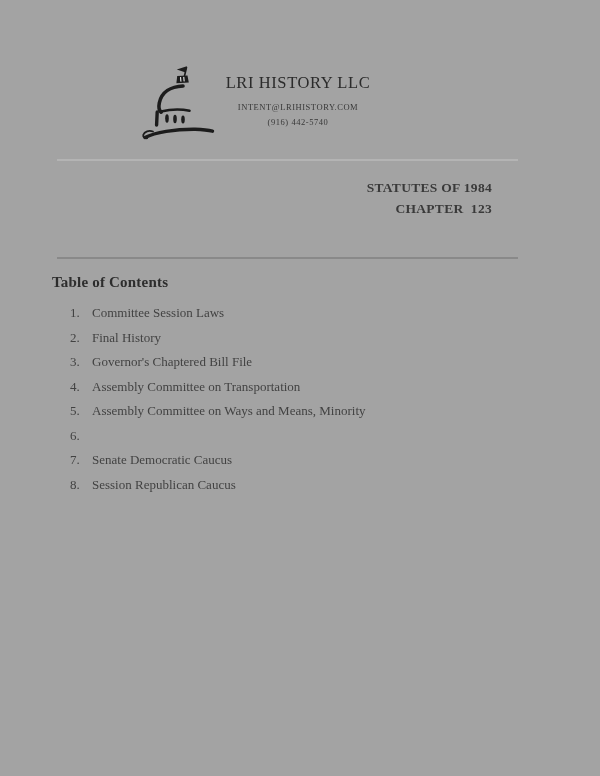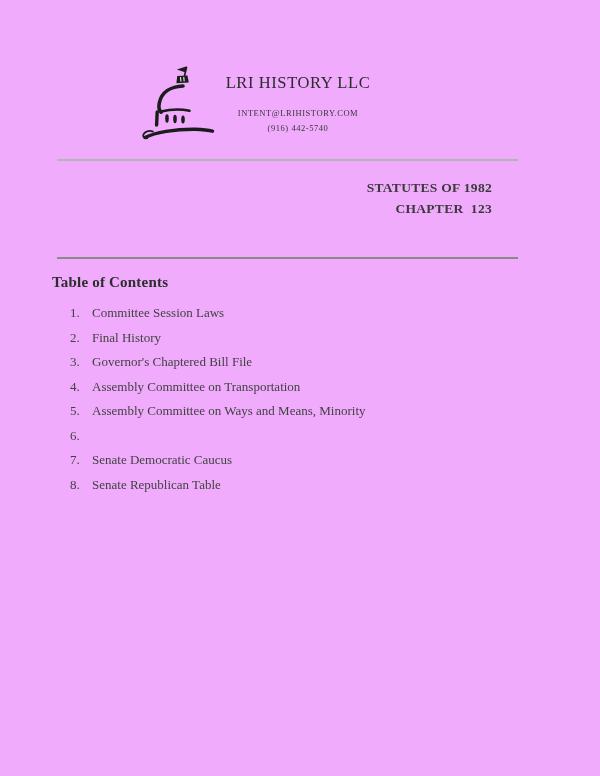--- a/index.html
+++ b/index.html
@@ -4,21 +4,21 @@
 <style>
   html, body {
     margin: 0;
     padding: 0;
     background: #ffffff;
   }
   .page {
     position: relative;
     width: 600px;
     height: 776px;
-    background: #f0abfc;
+    background: #a3a3a3;
     overflow: hidden;
     font-family: "Liberation Serif", "DejaVu Serif", serif;
   }
 
   
   .logo {
     position: absolute;
     left: 140px;
     top: 61px;
     width: 80px;
@@ -39,21 +39,21 @@
     color: #2b2b2b;
     white-space: nowrap;
   }
   .contact {
     font-size: 8.5px;
     line-height: 15px;
     letter-spacing: 0.55px;
     color: #383838;
     white-space: nowrap;
   }
-  .contact-group { margin-top: 14px; }
+  .contact-group { margin-top: 8px; }
 
   
   .rule {
     position: absolute;
     left: 57px;
     width: 461px;
   }
   .rule-top    { top: 159px; height: 2px; background: #b4b4b4; }
   .rule-bottom { top: 257px; height: 2px; background: #898989; }
 
@@ -138,21 +138,21 @@
       <div class="contact-group">
         <div class="contact">INTENT@LRIHISTORY.COM</div>
         <div class="contact">(916) 442-5740</div>
       </div>
     </div>
   </div>
 
   <div class="rule rule-top"></div>
 
   <div class="reference">
-    <div>STATUTES OF 1982</div>
+    <div>STATUTES OF 1984</div>
     <div>CHAPTER  123</div>
   </div>
 
   <div class="rule rule-bottom"></div>
 
   <div class="toc-title">Table of Contents</div>
 
   <ol class="toc-list">
     <li class="toc-item">
       <span class="num">1.</span>
@@ -176,17 +176,17 @@
     </li>
     <li class="toc-item">
       <span class="num">6.</span>
     </li>
     <li class="toc-item">
       <span class="num">7.</span>
       <span class="label">Senate Democratic Caucus</span>
     </li>
     <li class="toc-item">
       <span class="num">8.</span>
-      <span class="label">Senate Republican Table</span>
+      <span class="label">Session Republican Caucus</span>
     </li>
   </ol>
 
 </div>
 
 </body></html>

